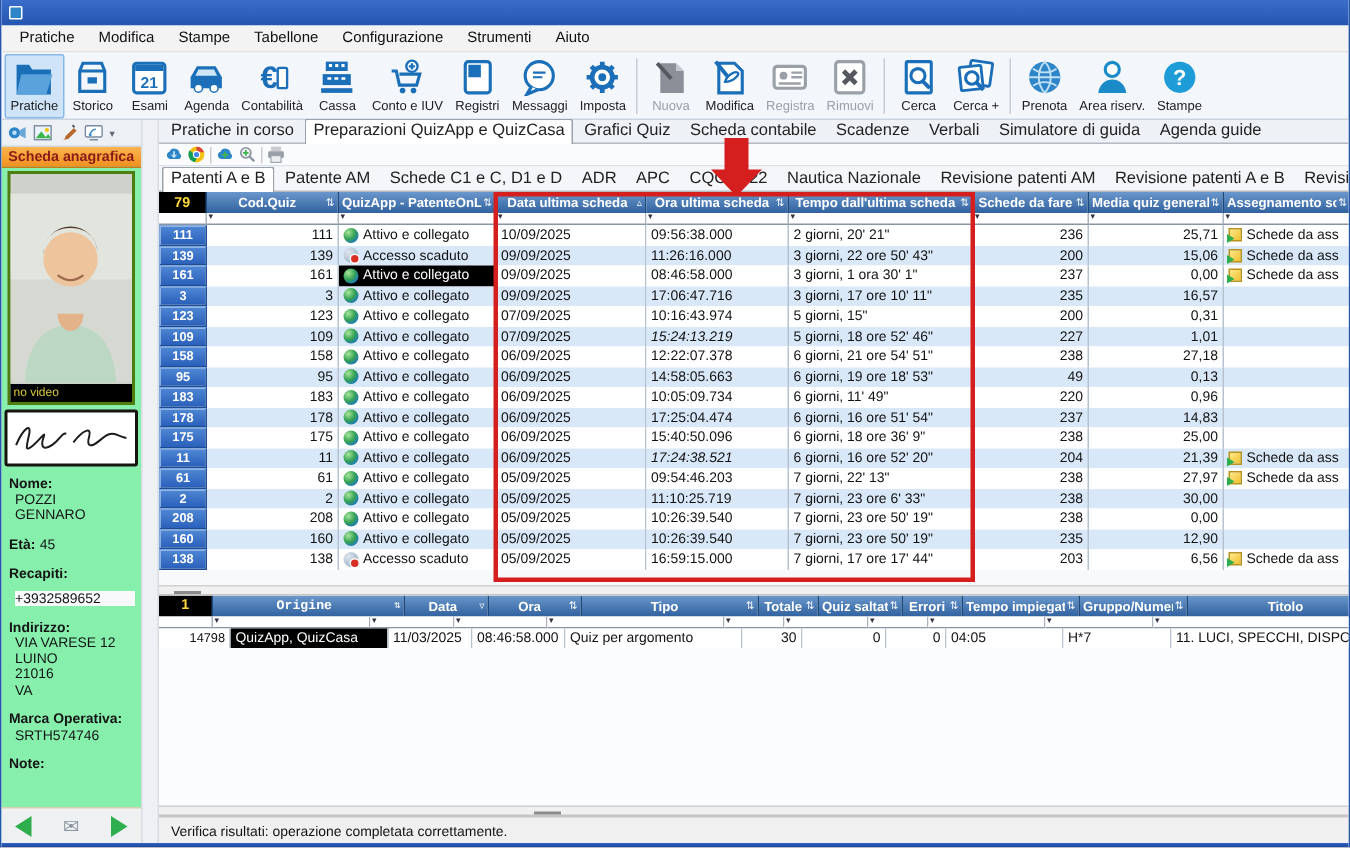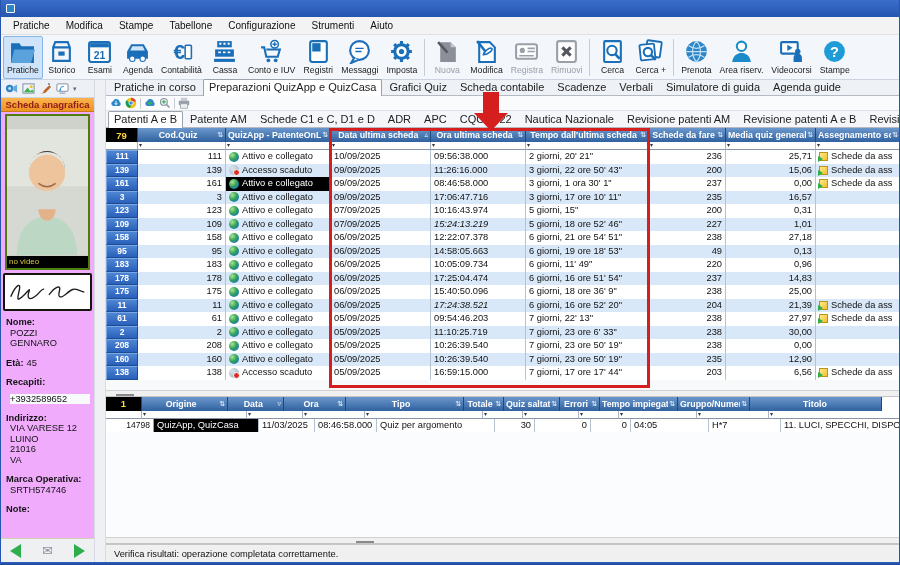--- a/index.html
+++ b/index.html
@@ -18,21 +18,21 @@
   .tbtn{display:flex;flex-direction:column;align-items:center;justify-content:flex-start;padding:2px 3px 1px;min-width:38px;border:1px solid transparent;border-radius:2px}
   .tbtn.active{background:#cfe4f8;border-color:#86b7e8}
   .tbtn .ticon{width:25px;height:25px}
   .tbtn .ticon svg{width:100%;height:100%}
   .tbtn .tlbl{font-size:8.7px;color:#222;margin-top:1px;white-space:nowrap}
   .tbtn.disabled .tlbl{color:#9aa0a8}
   .tsep{width:1px;background:#c8ccd4;margin:3px 3px;flex:0 0 auto}
   
   .content{flex:1 1 auto;display:flex;min-height:0}
   
-  .sidebar{width:93px;background:#f0abfc;display:flex;flex-direction:column;flex:0 0 auto}
+  .sidebar{width:93px;background:#86efac;display:flex;flex-direction:column;flex:0 0 auto}
   .sb-icons{height:18px;background:#edf0f5;border-bottom:1px solid #d0d6de;display:flex;align-items:center;gap:4px;padding-left:4px}
   .sb-icons .si{width:13px;height:13px}
   .sb-icons .si svg{width:100%;height:100%}
   .sb-icons .caret{font-size:7px;color:#667}
   .sb-title{height:14px;background:linear-gradient(#fcb44e,#ef9220);color:#8b1a1a;font-weight:bold;font-size:9.5px;text-align:center;line-height:14px;border-bottom:1px solid #c87a18}
   .photo{position:relative;width:85px;height:156px;margin:2px auto 0;border:2px solid #4d7c0f;background:#cfd2ca}
   .photo svg{width:100%;height:100%;display:block}
   .novideo{position:absolute;left:0;right:0;bottom:0;height:12px;background:#000;color:#d6c63e;font-size:8px;line-height:12px;padding-left:2px}
   .sig{width:89px;height:38px;margin:3px auto 0;background:#fff;border:2px solid #15150f;border-radius:2px}
   .sig svg{width:100%;height:100%}
@@ -257,29 +257,20 @@
       </div>
       <div class="tbtn">
         <div class="ticon"><svg viewBox="0 0 24 24">
             <circle cx="12" cy="7" r="4.5" fill="#fff" stroke="#1b8ac8" stroke-width="2"></circle>
             <path fill="#1b8ac8" d="M3 22c1-6 5-8.5 9-8.5s8 2.5 9 8.5z"></path>
           </svg></div>
         <span class="tlbl">Area riserv.</span>
       </div>
       <div class="tbtn">
         <div class="ticon"><svg viewBox="0 0 24 24">
-            <rect x="2" y="3" width="16" height="11" rx="1" fill="#fff" stroke="#1b6fb8" stroke-width="2"></rect>
-            <path fill="#1b6fb8" d="M8 5.5l5 3-5 3z"></path>
-            <circle cx="18" cy="12" r="2.6" fill="#1b6fb8"></circle>
-            <path fill="#1b6fb8" d="M14 22v-4a4 4 0 0 1 8 0v4z"></path>
-          </svg></div>
-        <span class="tlbl">Videocorsi</span>
-      </div>
-      <div class="tbtn">
-        <div class="ticon"><svg viewBox="0 0 24 24">
             <circle cx="12" cy="12" r="10" fill="#1e9cd7"></circle>
             <text x="12" y="17" font-size="14" font-weight="bold" fill="#fff" text-anchor="middle">?</text>
           </svg></div>
         <span class="tlbl">Stampe</span>
       </div>
     </div>
   <div class="content">
     <div class="sidebar">
       <div class="sb-icons" id="sbicons">
           <span class="si"><svg viewBox="0 0 14 14">
@@ -703,21 +694,21 @@
             </div>
           </div>
         </div>
       <div class="gap"></div>
       <div class="split">
           <i></i>
         </div>
       <div class="grid" id="bgrid">
           <div class="grow">
             <div class="hc hblack" style="width: 36px;">1</div>
-            <div class="hc" style="width: 86px;">
+            <div class="hc" style="width: 128px; font-family: Liberation Mono, monospace;">
               <span class="hlbl">Origine</span>
               <span class="hico">⇅</span>
             </div>
             <div class="hc" style="width: 56px;">
               <span class="hlbl">Data</span>
               <span class="hico">▿</span>
             </div>
             <div class="hc" style="width: 62px;">
               <span class="hlbl">Ora</span>
               <span class="hico">⇅</span>

